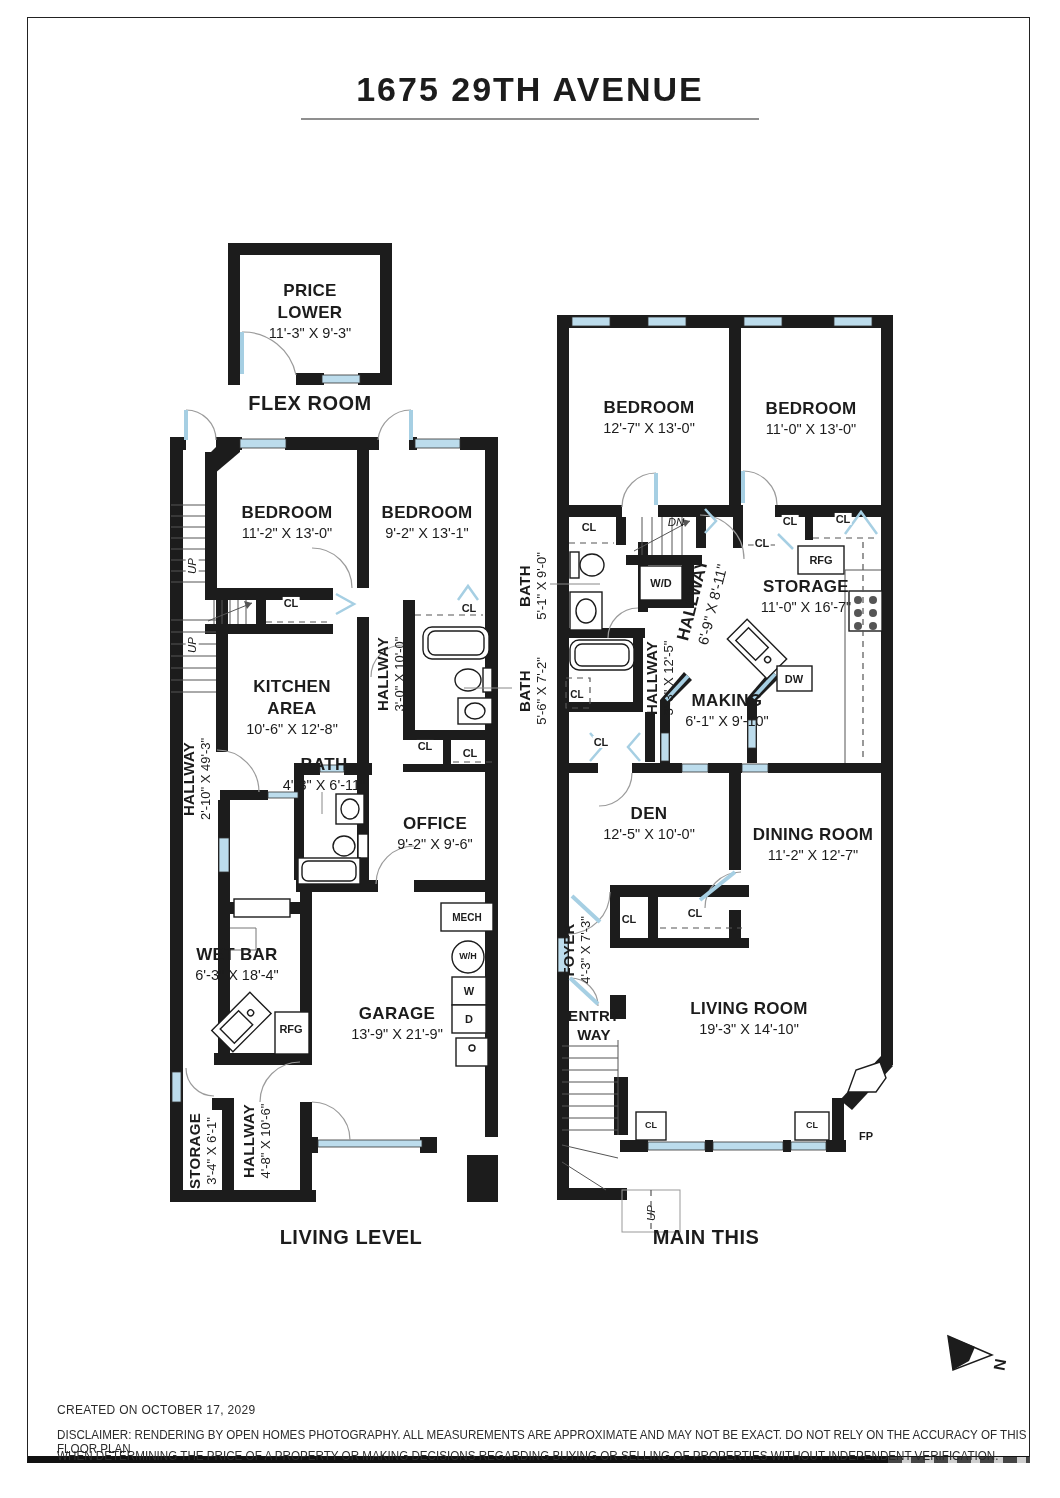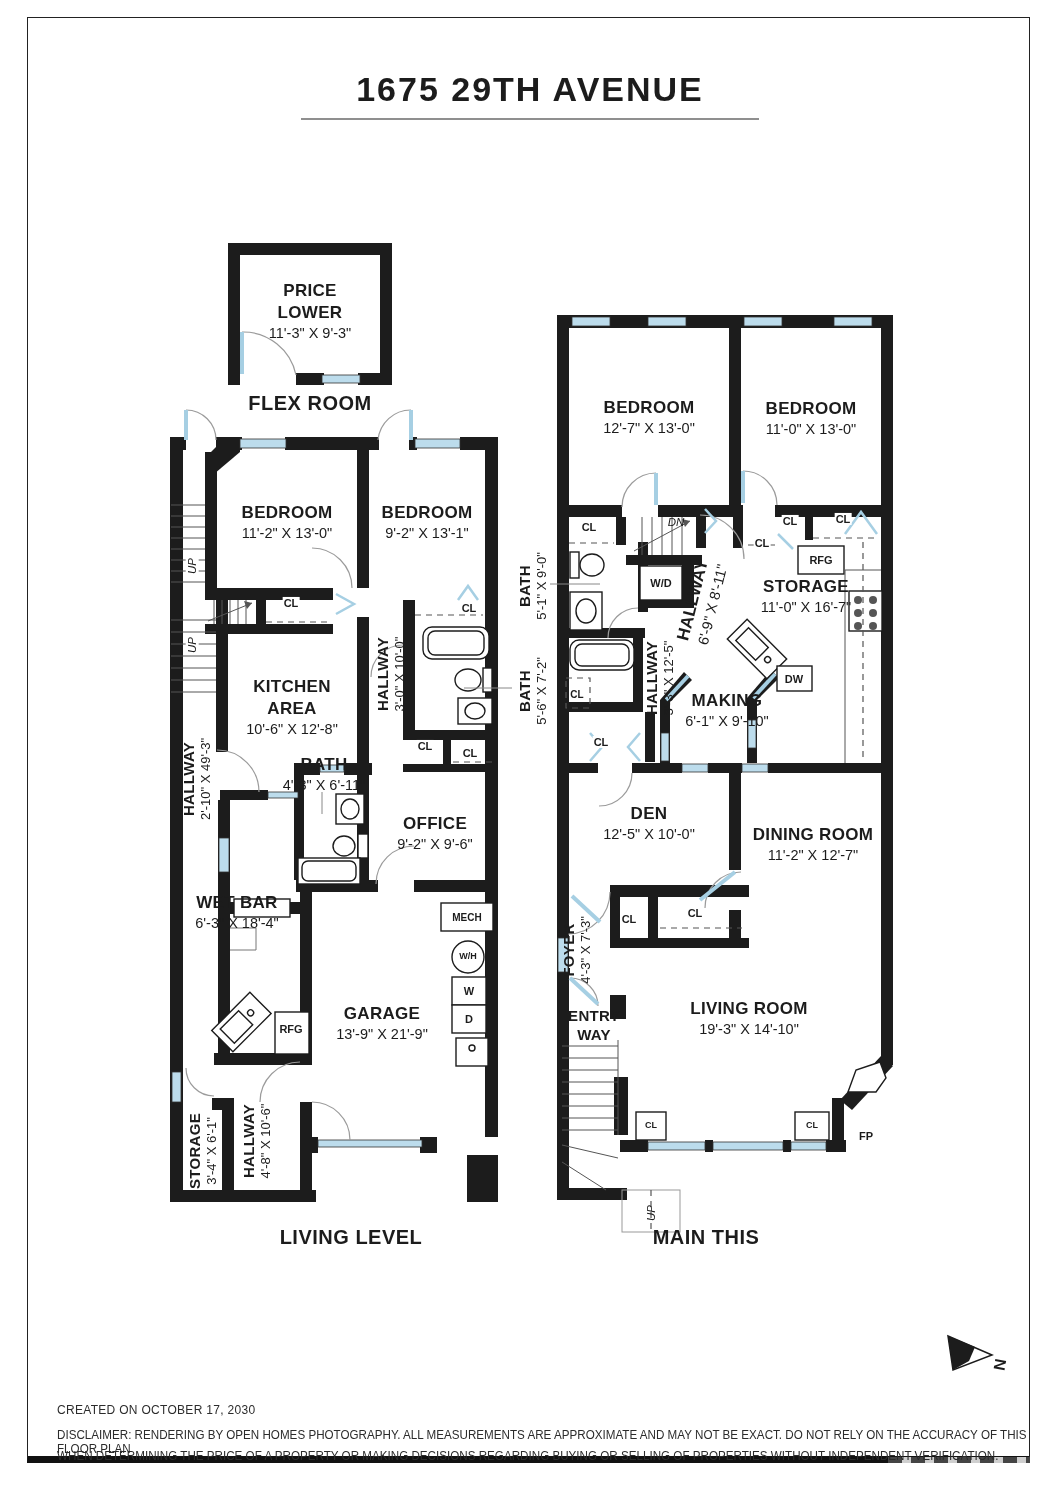--- a/index.html
+++ b/index.html
@@ -375,25 +375,25 @@
     <div class="rd">3'-0" X 10'-0"</div>
   </div>
   <div class="room" style="left:324px;top:774px">
     <div class="rn">BATH</div>
     <div class="rd">4'-3" X 6'-11"</div>
   </div>
   <div class="room" style="left:435px;top:833px">
     <div class="rn">OFFICE</div>
     <div class="rd">9'-2" X 9'-6"</div>
   </div>
-  <div class="room" style="left:237px;top:912px">
+  <div class="room" style="left:237px;top:964px">
     <div class="rn">WET BAR</div>
     <div class="rd">6'-3" X 18'-4"</div>
   </div>
-  <div class="room" style="left:382px;top:1023px">
+  <div class="room" style="left:397px;top:1023px">
     <div class="rn">GARAGE</div>
     <div class="rd">13'-9" X 21'-9"</div>
   </div>
   <div class="room v" style="left:203px;top:1151px">
     <div class="rn">STORAGE</div>
     <div class="rd">3'-4" X 6'-1"</div>
   </div>
   <div class="room v" style="left:257px;top:1141px">
     <div class="rn">HALLWAY</div>
     <div class="rd">4'-8" X 10'-6"</div>
@@ -476,16 +476,16 @@
   <div class="s t10 nobg" style="left:467px;top:917px">MECH</div>
   <div class="s t9 nobg" style="left:468px;top:957px">W/H</div>
   <div class="s nobg" style="left:469px;top:991px">W</div>
   <div class="s nobg" style="left:469px;top:1019px">D</div>
   <div class="s nobg" style="left:866px;top:1136px">FP</div>
   <div class="s it nobg" style="left:676px;top:522px">DN</div>
   <div class="s it rot" style="left:192px;top:566px">UP</div>
   <div class="s it rot" style="left:192px;top:645px">UP</div>
   <div class="s it rot nobg" style="left:651px;top:1213px">UP</div>
 
-  <div class="footer f-created">CREATED ON OCTOBER 17, 2030</div>
+  <div class="footer f-created">CREATED ON OCTOBER 17, 2029</div>
   <div class="footer f-d1">DISCLAIMER: RENDERING BY OPEN HOMES PHOTOGRAPHY. ALL MEASUREMENTS ARE APPROXIMATE AND MAY NOT BE EXACT. DO NOT RELY ON THE ACCURACY OF THIS FLOOR PLAN</div>
   <div class="footer f-d2">WHEN DETERMINING THE PRICE OF A PROPERTY OR MAKING DECISIONS REGARDING BUYING OR SELLING OF PROPERTIES WITHOUT INDEPENDENT VERIFICATION.</div>
 </div>
 
 </body></html>

